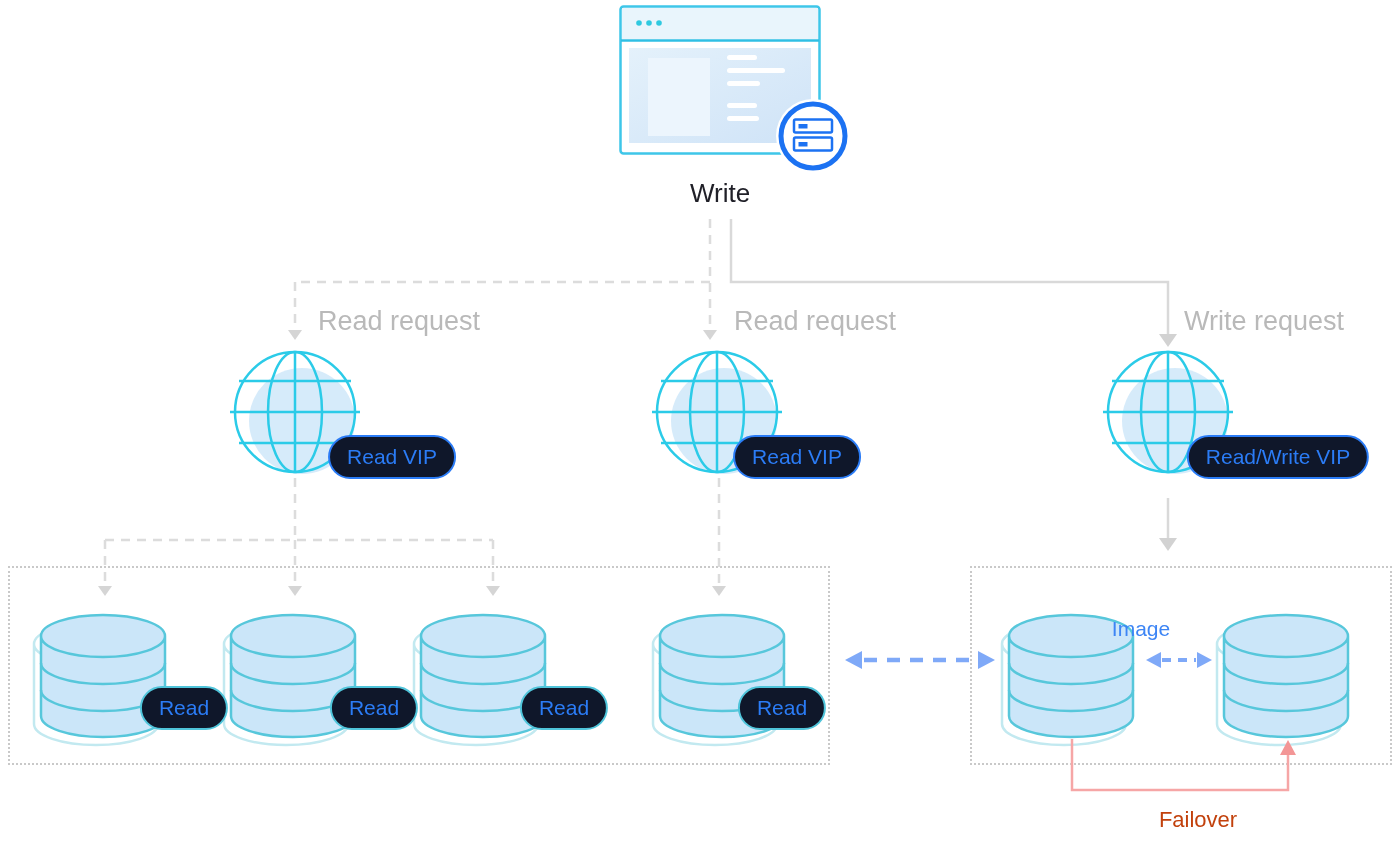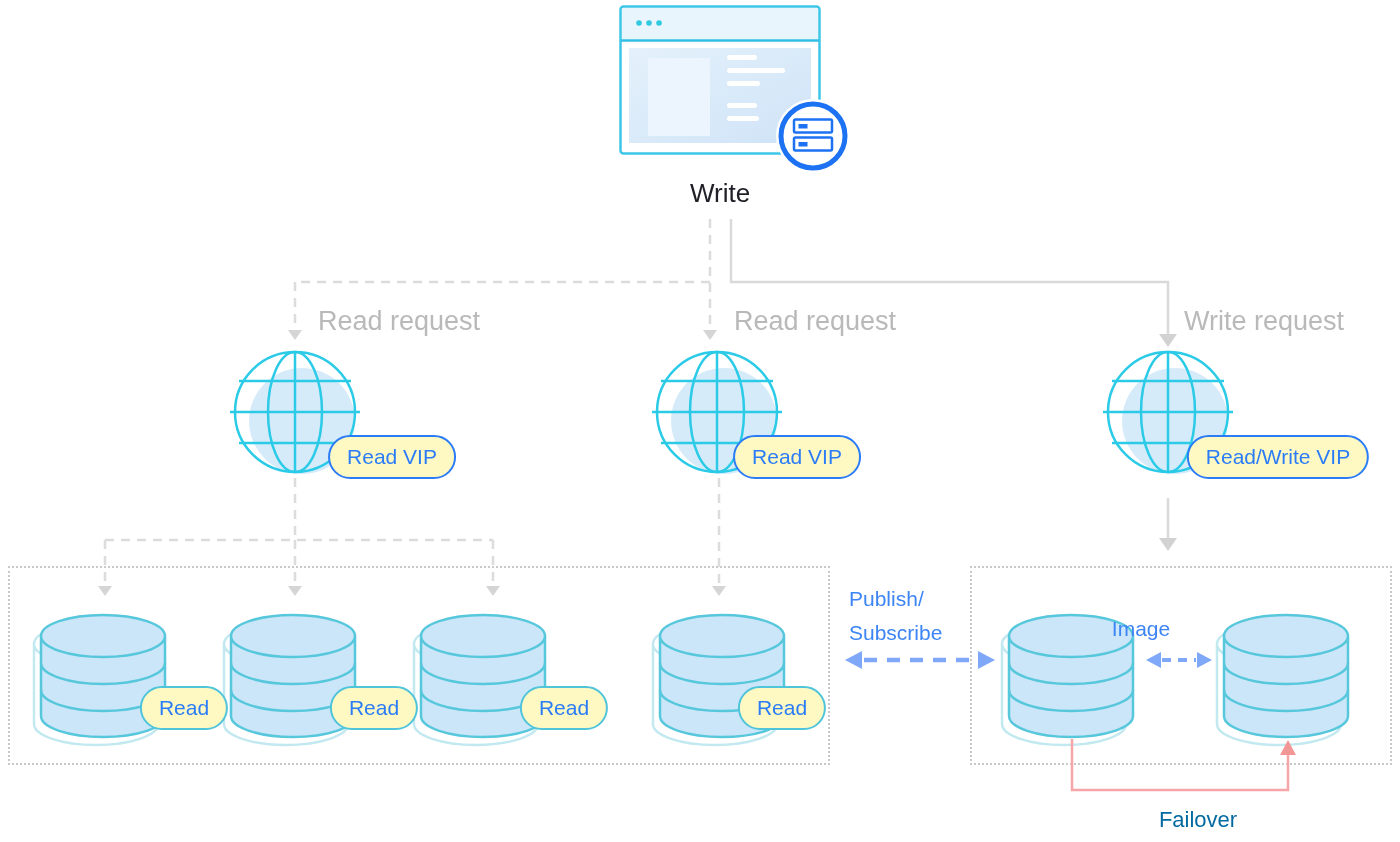--- a/index.html
+++ b/index.html
@@ -19,21 +19,21 @@
     z-index: 1;
     background: transparent;
   }
   .box-replicas { left: 8px; top: 566px; width: 822px; height: 199px; }
   .box-primary  { left: 970px; top: 566px; width: 422px; height: 199px; }
 
   .pill {
     position: absolute;
     z-index: 3;
     transform: translate(-50%, -50%);
-    background: #fef9c3;
+    background: #0f172a;
     border: 2px solid #2b7cf6;
     color: #2b7cf6;
     border-radius: 999px;
     font-size: 21px;
     line-height: 1;
     padding: 9px 17px 10px 17px;
     white-space: nowrap;
   }
   .pill.teal-border { border-color: #4fc4da; }
 
@@ -41,21 +41,21 @@
   .lbl-user {
     left: 720px; top: 178px; transform: translateX(-50%);
     font-size: 26px; color: #202028;
   }
   .lbl-request { font-size: 27px; color: #b9b9b9; }
   .lbl-blue { font-size: 21px; color: #3d85f5; }
   .lbl-pubsub { left: 849px; top: 582px; line-height: 34px; }
   .lbl-image { left: 1141px; top: 617px; transform: translateX(-50%); }
   .lbl-failover {
     left: 1198px; top: 807px; transform: translateX(-50%);
-    font-size: 22px; color: #0369a1;
+    font-size: 22px; color: #c2410c;
   }
 </style>
 </head>
 <body>
 
 <div class="canvas">
 
   <div class="dotted-box box-replicas"></div>
   <div class="dotted-box box-primary"></div>
 
@@ -219,20 +219,16 @@
   <div class="pill" style="left:392px; top:457px">Read VIP</div>
   <div class="pill" style="left:797px; top:457px">Read VIP</div>
   <div class="pill" style="left:1278px; top:457px">Read/Write VIP</div>
 
   <div class="pill teal-border" style="left:184px; top:708px">Read</div>
   <div class="pill teal-border" style="left:374px; top:708px">Read</div>
   <div class="pill teal-border" style="left:564px; top:708px">Read</div>
   <div class="pill teal-border" style="left:782px; top:708px">Read</div>
 
 
-  <div class="lbl lbl-blue lbl-pubsub">
-    <div>Publish/</div>
-    <div>Subscribe</div>
-  </div>
   <div class="lbl lbl-blue lbl-image">Image</div>
   <div class="lbl lbl-failover">Failover</div>
 
 </div>
 
 </body></html>

